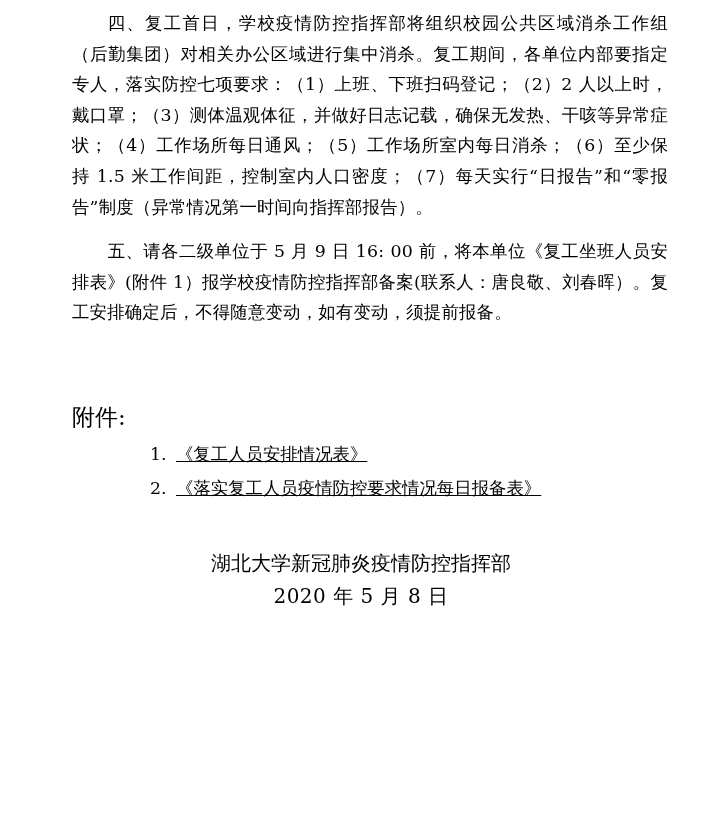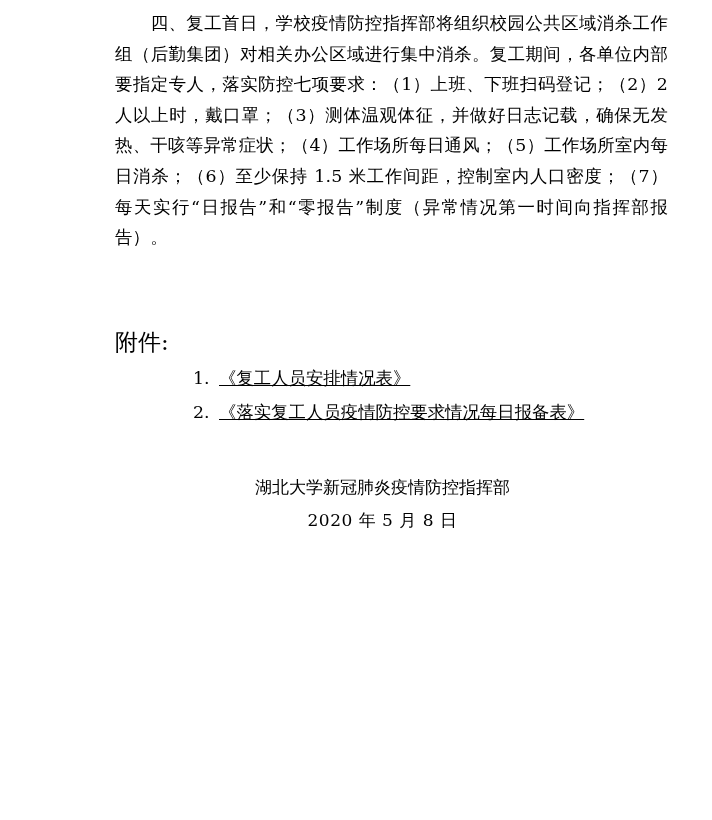--- a/index.html
+++ b/index.html
@@ -12,21 +12,21 @@
     height: 820px;
     font-family: "DejaVu Serif", "Liberation Serif", serif;
     color: #000000;
     overflow: hidden;
   }
   .page {
     width: 712px;
     height: 812px;
     position: relative;
     box-sizing: border-box;
-    padding: 8px 44px 0 115px;
+    padding: 8px 44px 0 72px;
   }
   .para {
     font-size: 17.4px;
     line-height: 30.6px;
     text-align: justify;
     text-justify: inter-ideograph;
     margin: 0 0 0 0;
     letter-spacing: 0.2px;
   }
   .para + .para {
@@ -58,34 +58,35 @@
   .attach-num {
     display: inline-block;
     min-width: 26px;
   }
   .signature {
     margin-top: 42px;
     text-align: center;
     padding-right: 18px;
   }
   .signature div {
-    font-size: 17px;
+    font-size: 20px;
     line-height: 33px;
   }
   .sig-date {
     letter-spacing: 0.5px;
   }
 </style>
 </head>
 <body>
 
 <div class="page">
 
   <p class="para indent">四、复工首日，学校疫情防控指挥部将组织校园公共区域消杀工作组（后勤集团）对相关办公区域进行集中消杀。复工期间，各单位内部要指定专人，落实防控七项要求：（1）上班、下班扫码登记；（2）2 人以上时，戴口罩；（3）测体温观体征，并做好日志记载，确保无发热、干咳等异常症状；（4）工作场所每日通风；（5）工作场所室内每日消杀；（6）至少保持 1.5 米工作间距，控制室内人口密度；（7）每天实行“日报告”和“零报告”制度（异常情况第一时间向指挥部报告）。</p>
 
+  <p class="para indent">五、请各二级单位于 5 月 9 日 16: 00 前，将本单位《复工坐班人员安排表》(附件 1）报学校疫情防控指挥部备案(联系人：唐良敬、刘春晖）。复工安排确定后，不得随意变动，如有变动，须提前报备。</p>
 
 
   <div class="spacer-block"></div>
 
   <p class="attach-label">附件:</p>
 
   <ul class="attach-list">
     <li>
       <span class="attach-num">1.</span><span>《复工人员安排情况表》</span>
     </li>

